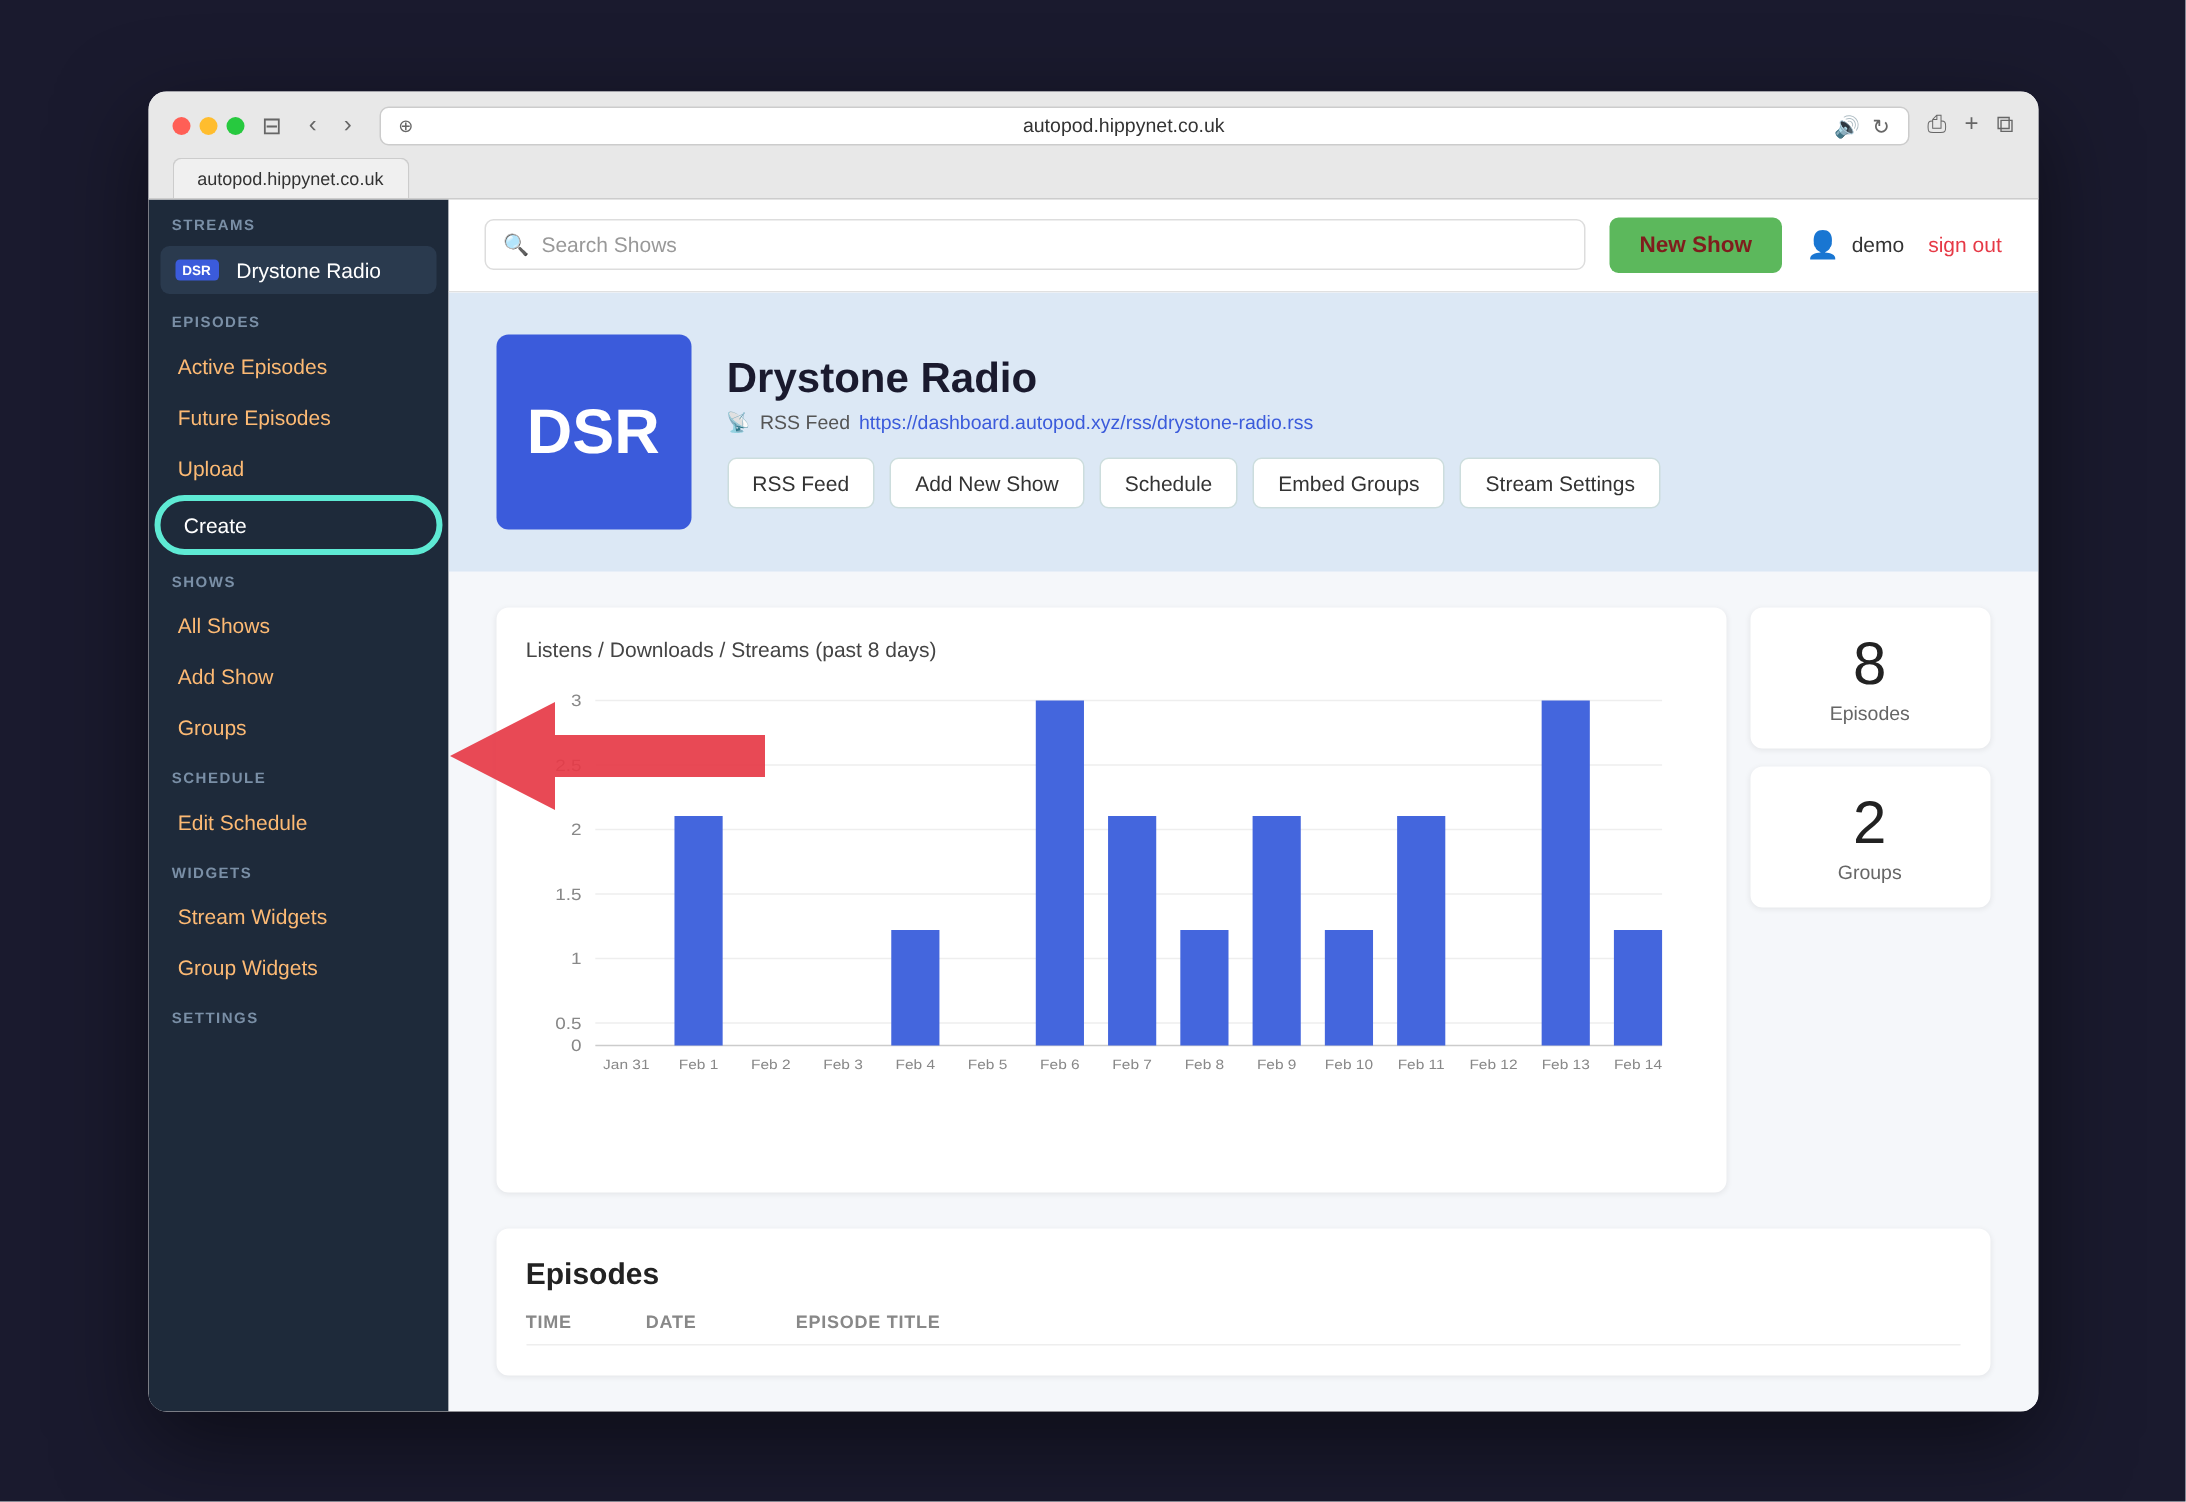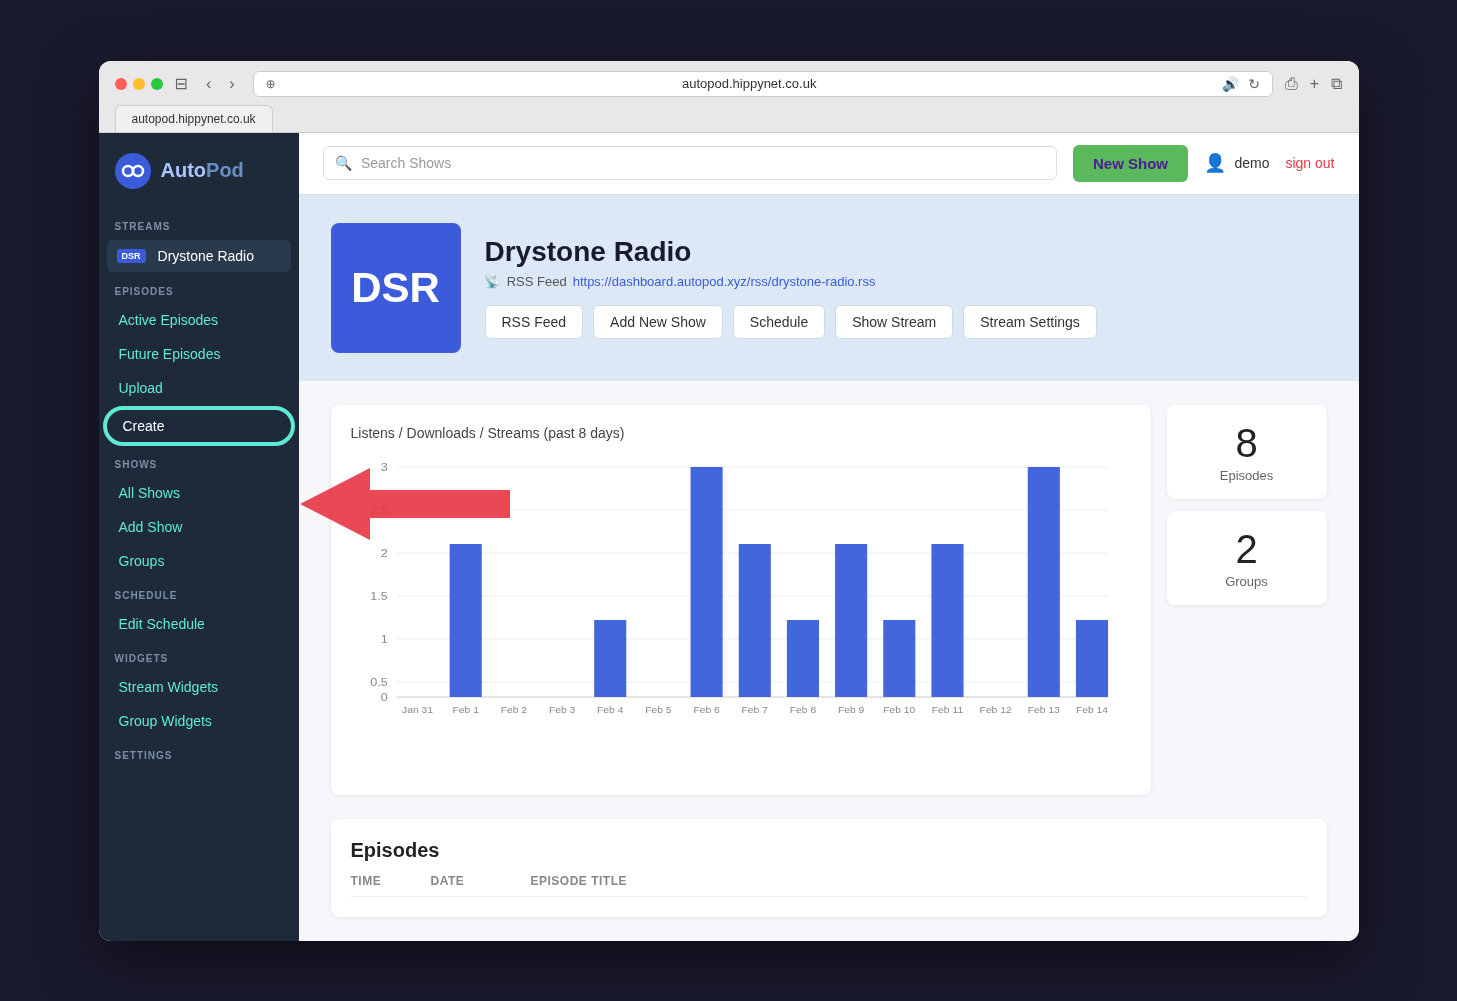--- a/index.html
+++ b/index.html
@@ -117,21 +117,21 @@
       letter-spacing: 1px;
       text-transform: uppercase;
       padding: 12px 16px 6px;
     }
     .sidebar-item {
       display: flex;
       align-items: center;
       gap: 8px;
       padding: 8px 16px;
       font-size: 14px;
-      color: #5eead4;
+      color: #fdba74;
       cursor: pointer;
       border-radius: 4px;
       margin: 1px 4px;
     }
     .sidebar-item.active { background: #3b5bdb; color: #fff; }
     .sidebar-item.stream-item {
       background: #2a3a4e;
       border-radius: 6px;
       margin: 2px 8px;
       padding: 8px 10px;
@@ -165,21 +165,21 @@
       align-items: center;
       gap: 8px;
       border: 1px solid #ddd;
       border-radius: 6px;
       padding: 8px 12px;
       font-size: 14px;
       color: #999;
     }
     .new-show-btn {
       background: #5cb85c;
-      color: #4c1d95;
+      color: #7f1d1d;
       border: none;
       border-radius: 6px;
       padding: 10px 20px;
       font-size: 15px;
       font-weight: 600;
       cursor: pointer;
     }
     .header-user {
       display: flex;
       align-items: center;
@@ -318,31 +318,20 @@
       </div>
     </div>
     <div class="browser-tabs">
       <div class="browser-tab">autopod.hippynet.co.uk</div>
     </div>
   </div>
 
   <div class="app">
 
     <div class="sidebar">
-      <div class="sidebar-logo">
-        <div class="logo-icon">
-          <svg width="24" height="14" viewBox="0 0 24 14">
-              <circle cx="7" cy="7" r="5" fill="none" stroke="white" stroke-width="2.5"></circle>
-              <circle cx="17" cy="7" r="5" fill="none" stroke="white" stroke-width="2.5"></circle>
-            </svg>
-        </div>
-        <span class="logo-text">
-          <span>Auto</span><span style="color:#6c8ebf;">Pod</span>
-        </span>
-      </div>
 
       <div class="sidebar-section-label">STREAMS</div>
       <div class="sidebar-item stream-item active">
         <span class="stream-badge">DSR</span>
         <span>Drystone Radio</span>
       </div>
 
       <div class="sidebar-section-label">EPISODES</div>
       <div class="sidebar-item">
         <span>Active Episodes</span>
@@ -409,21 +398,21 @@
             <div class="show-name">Drystone Radio</div>
             <div class="rss-feed-line">
               <span>📡</span>
               <span>RSS Feed</span>
               <a class="rss-link" href="#">https://dashboard.autopod.xyz/rss/drystone-radio.rss</a>
             </div>
             <div class="show-actions">
               <button class="action-btn">RSS Feed</button>
               <button class="action-btn">Add New Show</button>
               <button class="action-btn">Schedule</button>
-              <button class="action-btn">Show Stream</button>
+              <button class="action-btn">Embed Groups</button>
               <button class="action-btn">Stream Settings</button>
             </div>
           </div>
         </div>
 
         <div class="stats-area">
           <div class="chart-section">
             <div class="chart-title">Listens / Downloads / Streams (past 8 days)</div>
             <div class="chart-container">
               <svg class="chart-svg" viewBox="0 0 680 260" preserveAspectRatio="none">

